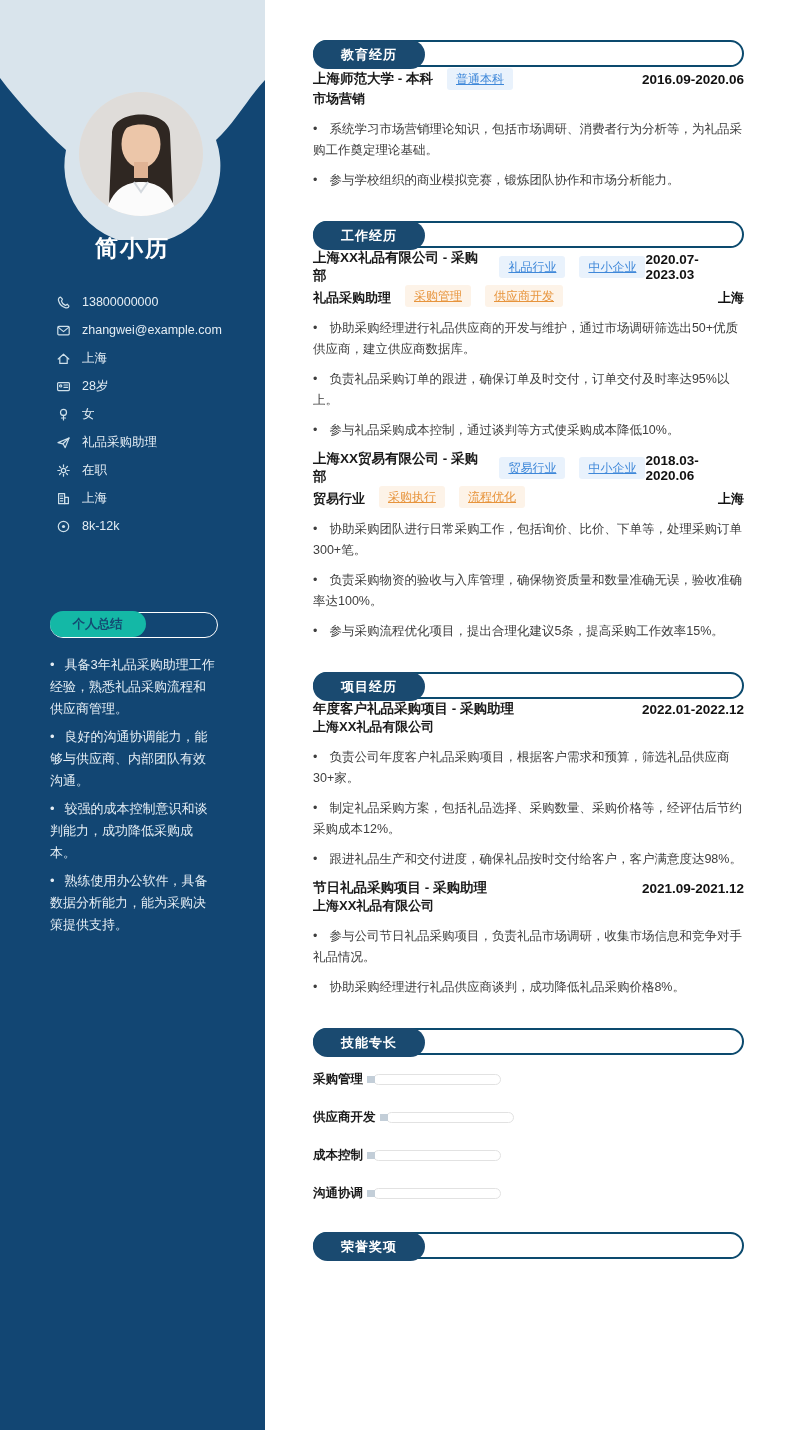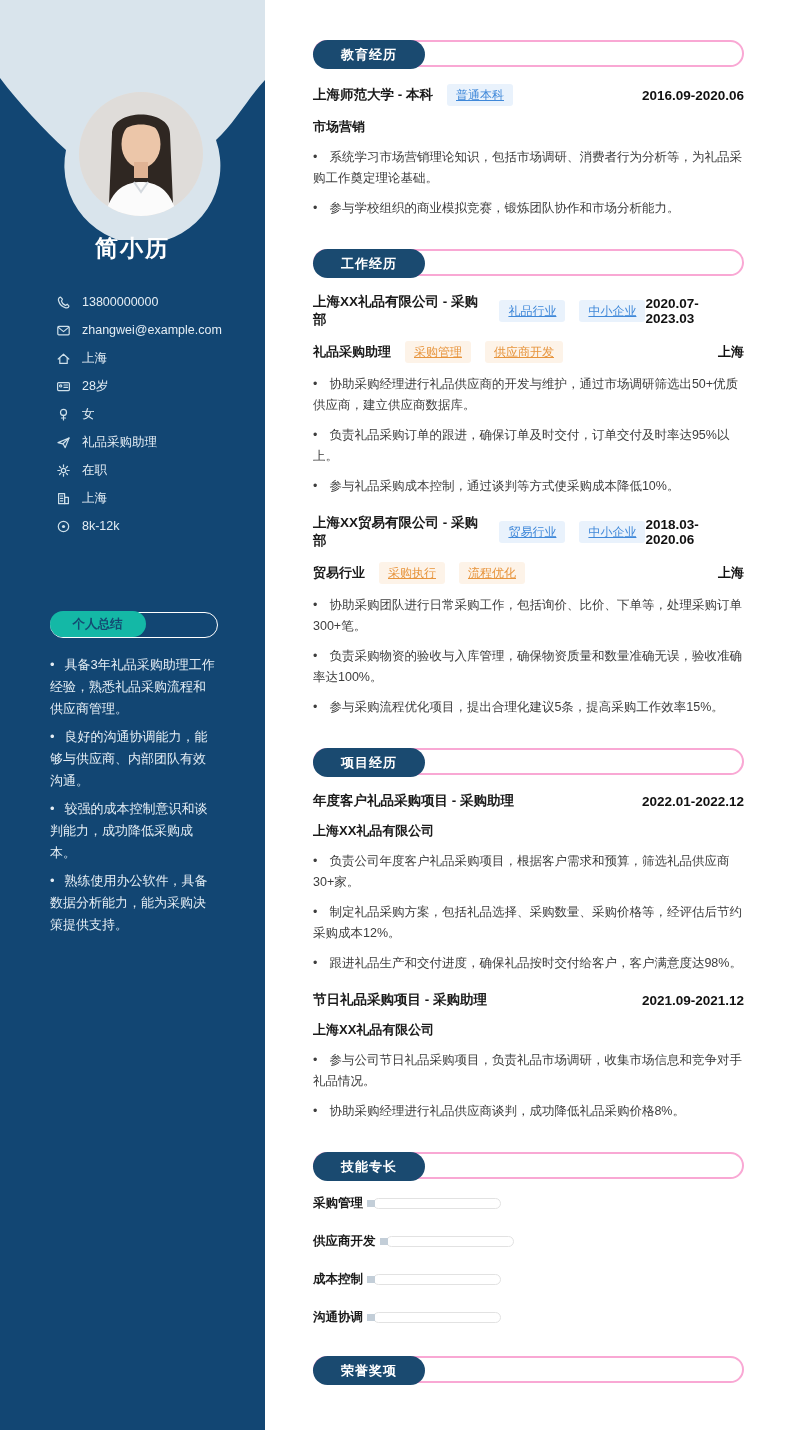--- a/index.html
+++ b/index.html
@@ -19,31 +19,31 @@
 
   .summary { position:absolute; top:612px; left:50px; width:168px; }
   .summary-pill { height:26px; border:1.5px solid #ffffff; border-radius:14px; display:flex; align-items:center; }
   .summary-pill .label { background:#14b8a6; color:#134a72; font-size:12.5px; font-weight:bold; height:26px; line-height:26px; padding:0 23px; border-radius:13px; margin:-1.5px 0 0 -1.5px; }
   .summary-bullets { margin-top:16px; }
   .s-bullet { font-size:13px; line-height:22px; color:#e4edf4; margin-bottom:6px; }
   .s-bullet::before { content:"•"; margin-right:10px; }
 
   
   .main { flex:1; padding:40px 50px 0 48px; }
-  .section-bar { position:relative; height:27px; border:2px solid #f9a8d4; border-radius:15px; background:#fff; margin-top:30px; }
+  .section-bar { position:relative; height:27px; border:2px solid #0c4a6e; border-radius:15px; background:#fff; margin-top:30px; }
   .section-bar.first { margin-top:0; }
   .section-bar .pill { position:absolute; left:-2px; top:-2px; height:29px; line-height:29px; background:#1a4a70; color:#fff; font-size:13px; font-weight:bold; border-radius:15px; padding:0 28px; letter-spacing:1px; }
 
-  .entry-head { display:flex; align-items:center; margin-top:17px;justify-content:center; }
+  .entry-head { display:flex; align-items:center; margin-top:1px;justify-content:center; }
   .entry-title { font-size:13.5px; font-weight:bold; color:#1a1a1a; }
   .tag { font-size:12px; padding:2.5px 9px; border-radius:3px; margin-left:14px; white-space:nowrap;text-decoration:underline; }
   .tag-blue { background:#e9f2fc; color:#3f88d9; }
   .tag-orange { background:#fdf3e8; color:#e7943c; }
   .date { margin-left:auto; font-size:13.5px; font-weight:bold; color:#111; }
-  .sub-row { display:flex; align-items:center; margin-top:12px; }
+  .sub-row { display:flex; align-items:flex-end; }
   .sub-title { font-size:13px; font-weight:bold; color:#1a1a1a; }
   .location { margin-left:auto; font-size:13px; font-weight:bold; color:#111; }
   .bullets { margin-top:11px; }
   .bullet { font-size:12.5px; line-height:21px; color:#3d3d3d; margin-bottom:9px; }
   .bullet::before { content:"•"; margin-right:12px; color:#3d3d3d; }
 
   
   .skills-list { margin-top:16px; }
   .skill-row { display:flex; align-items:center; margin-bottom:21px; }
   .skill-label { font-size:12.5px; font-weight:bold; color:#1a1a1a; margin-right:10px; }

